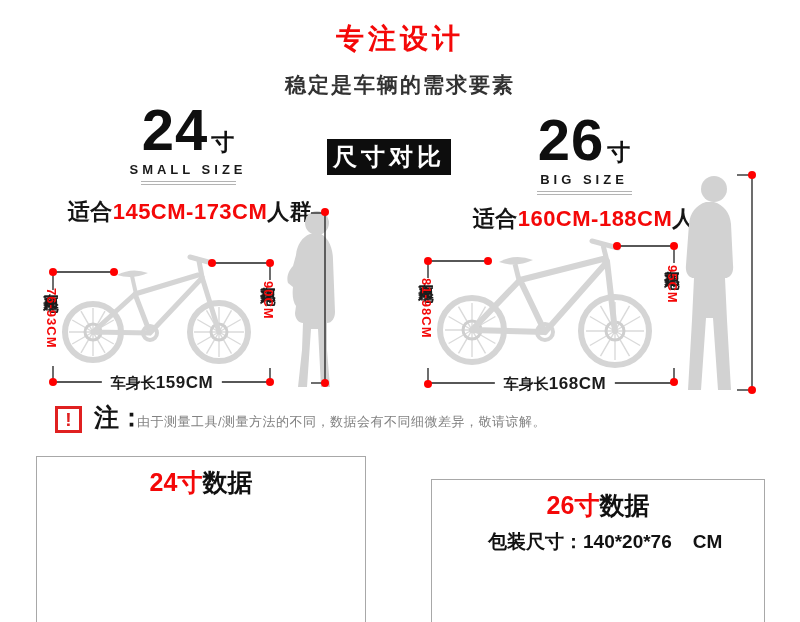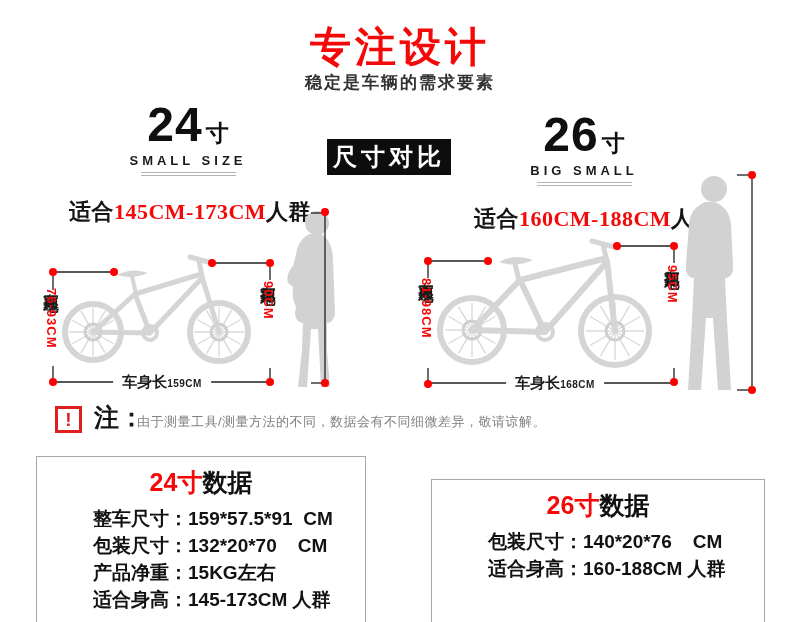--- a/index.html
+++ b/index.html
@@ -5,58 +5,58 @@
   :root{
     --accent-red:#f40808; --dot-red:#ff0000; --badge-bg:#0d0d0d;
     --silhouette-gray:#d4d4d4; --note-gray:#828282; --table-border:#a8a8a8;
   }
   *{margin:0;padding:0;box-sizing:border-box;}
   html,body{width:800px;height:622px;background:#fff;overflow:hidden;}
   body{font-family:"Liberation Sans","DejaVu Sans",sans-serif;color:#111;}
   .page{position:relative;width:800px;height:622px;background:#fff;}
 
   .main-title{position:absolute;top:20px;left:0;width:100%;text-align:center;
-    font-size:41px;font-weight:900;letter-spacing:4px;color:var(--accent-red);}
+    font-size:28px;font-weight:900;letter-spacing:4px;color:var(--accent-red);}
   .subtitle{position:absolute;top:71px;left:0;width:100%;text-align:center;
-    font-size:17px;font-weight:bold;letter-spacing:2px;color:#323232;}
+    font-size:21px;font-weight:bold;letter-spacing:2px;color:#323232;}
 
   .size-block{position:absolute;text-align:center;}
   .size-block.left{left:128px;top:104px;width:120px;}
   .size-block.right{left:524px;top:114px;width:120px;}
-  .size-num{font-size:48px;font-weight:900;line-height:0.88;letter-spacing:1px;color:#0f0f0f;}
+  .size-num{font-size:58px;font-weight:900;line-height:0.88;letter-spacing:1px;color:#0f0f0f;}
   .size-unit{font-size:23px;font-weight:900;color:#0f0f0f;margin-left:3px;}
   .size-caption{font-size:13px;font-weight:bold;letter-spacing:4px;color:#1a1a1a;margin-top:4px;}
   .size-underline{width:95px;height:4px;margin:4px auto 0;
     border-top:1px solid #b3b3b3;border-bottom:1px solid #b3b3b3;}
 
   .compare-badge{position:absolute;left:327px;top:139px;width:124px;height:36px;
     background:var(--badge-bg);color:#ffffff;font-size:24px;font-weight:bold;letter-spacing:4px;
     display:flex;align-items:center;justify-content:center;}
 
   .diagram{position:absolute;}
   .diagram.left{left:40px;top:200px;width:300px;height:196px;}
   .diagram.right{left:415px;top:160px;width:385px;height:240px;}
   .fit-heading{position:absolute;text-align:center;font-size:22px;font-weight:900;
     color:#151515;letter-spacing:0.5px;white-space:nowrap;}
   .diagram.left .fit-heading{left:0;top:-3px;width:300px;}
   .diagram.right .fit-heading{left:0;top:44px;width:360px;}
-  .fit-red{color:var(--accent-red);font-family:Liberation Serif, serif;}
+  .fit-red{color:var(--accent-red);}
   .diagram svg{position:absolute;left:0;top:0;}
 
   .vlabel{position:absolute;writing-mode:vertical-rl;text-orientation:mixed;
     font-size:15px;font-weight:bold;line-height:1;letter-spacing:2px;color:#1c1c1c;z-index:3;}
   .vlabel .vval{color:var(--accent-red);font-size:13px;letter-spacing:1px;}
   .diagram.left .vlabel.seat{left:4px;top:80px;}
   .diagram.left .vlabel.handlebar{left:221px;top:73px;}
   .diagram.right .vlabel.seat{left:4px;top:110px;}
   .diagram.right .vlabel.handlebar{left:250px;top:97px;}
 
   .hlabel{position:absolute;transform:translateX(-50%);background:#fff;padding:0 9px;
     font-size:15px;font-weight:bold;color:#1c1c1c;white-space:nowrap;z-index:3;}
-  .hlabel .hval{font-size:10px;letter-spacing:0.5px;}
+  .hlabel .hval{font-size:17px;letter-spacing:0.5px;}
   .diagram.left .hlabel{left:122px;top:173px;}
   .diagram.right .hlabel{left:140px;top:214px;}
 
   .note-row{position:absolute;left:0;top:399px;width:800px;height:44px;}
   .note-icon{position:absolute;left:55px;top:7px;width:27px;height:27px;
     border:3px solid #e02020;background:#fff;display:flex;align-items:center;justify-content:center;
     font-size:19px;font-weight:900;color:#e02020;line-height:1;}
   .note-label{position:absolute;left:94px;top:2px;font-size:25px;font-weight:900;color:#141414;}
   .note-text{position:absolute;left:137px;top:14px;font-size:13px;font-weight:500;
     color:var(--note-gray);letter-spacing:0.5px;}
@@ -80,21 +80,21 @@
   <div class="size-block left">
     <div><span class="size-num">24</span><span class="size-unit">寸</span></div>
     <div class="size-caption">SMALL SIZE</div>
     <div class="size-underline"></div>
   </div>
 
   <div class="compare-badge">尺寸对比</div>
 
   <div class="size-block right">
     <div><span class="size-num">26</span><span class="size-unit">寸</span></div>
-    <div class="size-caption">BIG SMALL</div>
+    <div class="size-caption">BIG SIZE</div>
     <div class="size-underline"></div>
   </div>
 
   <div class="diagram left">
     <div class="fit-heading"><span>适合</span><span class="fit-red">145CM-173CM</span><span>人群</span></div>
 
     <svg width="300" height="196" viewBox="0 0 300 196">
 
       <g fill="#d2d2d2">
         <circle cx="277" cy="23" r="12"></circle>
@@ -204,29 +204,22 @@
   <div class="note-row">
     <div class="note-icon">
         <span>!</span>
       </div>
     <div class="note-label">注：</div>
     <div class="note-text">由于测量工具/测量方法的不同，数据会有不同细微差异，敬请谅解。</div>
   </div>
 
   <div class="data-table t24">
     <div class="table-title"><span class="tt-red">24寸</span><span>数据</span></div>
-    <div class="table-rows">
-      <div class="spec-row"><span>整车尺寸：</span><span>159*57.5*91  CM</span></div>
-      <div class="spec-row"><span>包装尺寸：</span><span>132*20*70    CM</span></div>
-      <div class="spec-row"><span>产品净重：</span><span>15KG左右</span></div>
-      <div class="spec-row"><span>适合身高：</span><span>145-173CM 人群</span></div>
-    </div>
   </div>
 
   <div class="data-table t26">
     <div class="table-title"><span class="tt-red">26寸</span><span>数据</span></div>
     <div class="table-rows">
       <div class="spec-row"><span>包装尺寸：</span><span>140*20*76    CM</span></div>
-      <div class="spec-row"><span>适合身高：</span><span>160-188CM 人群</span></div>
     </div>
   </div>
 
 </div>
 
 </body></html>

